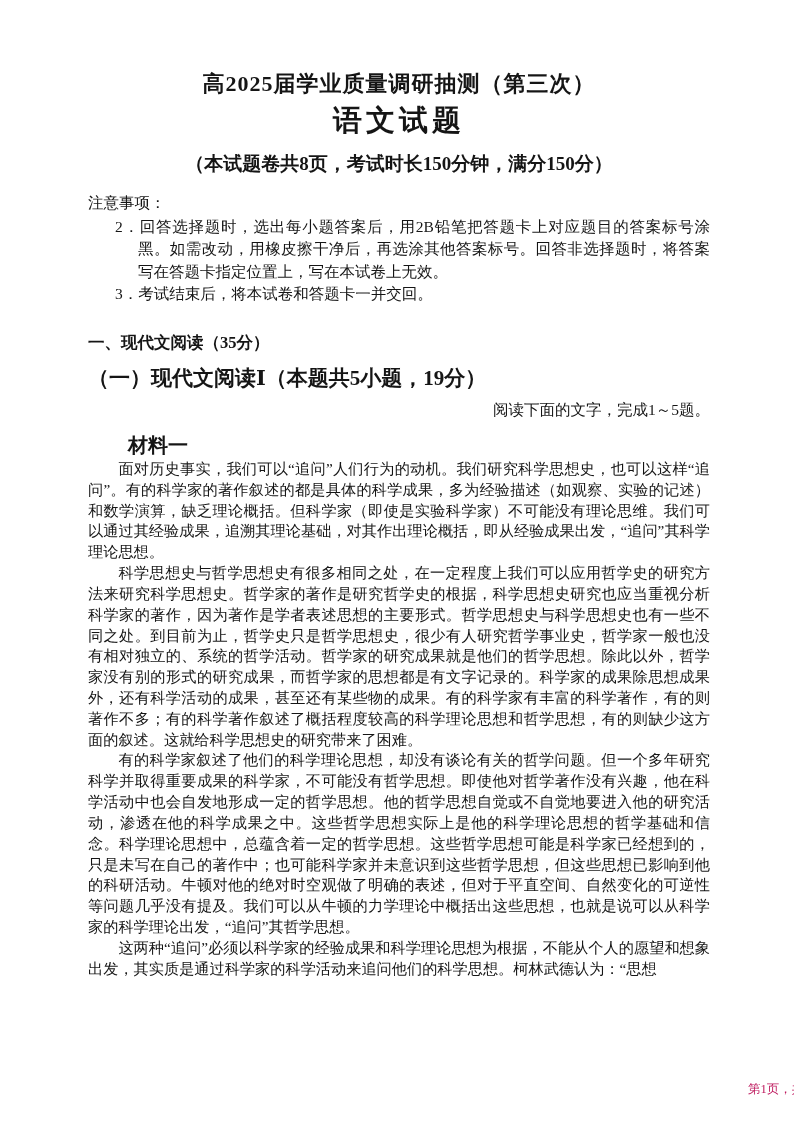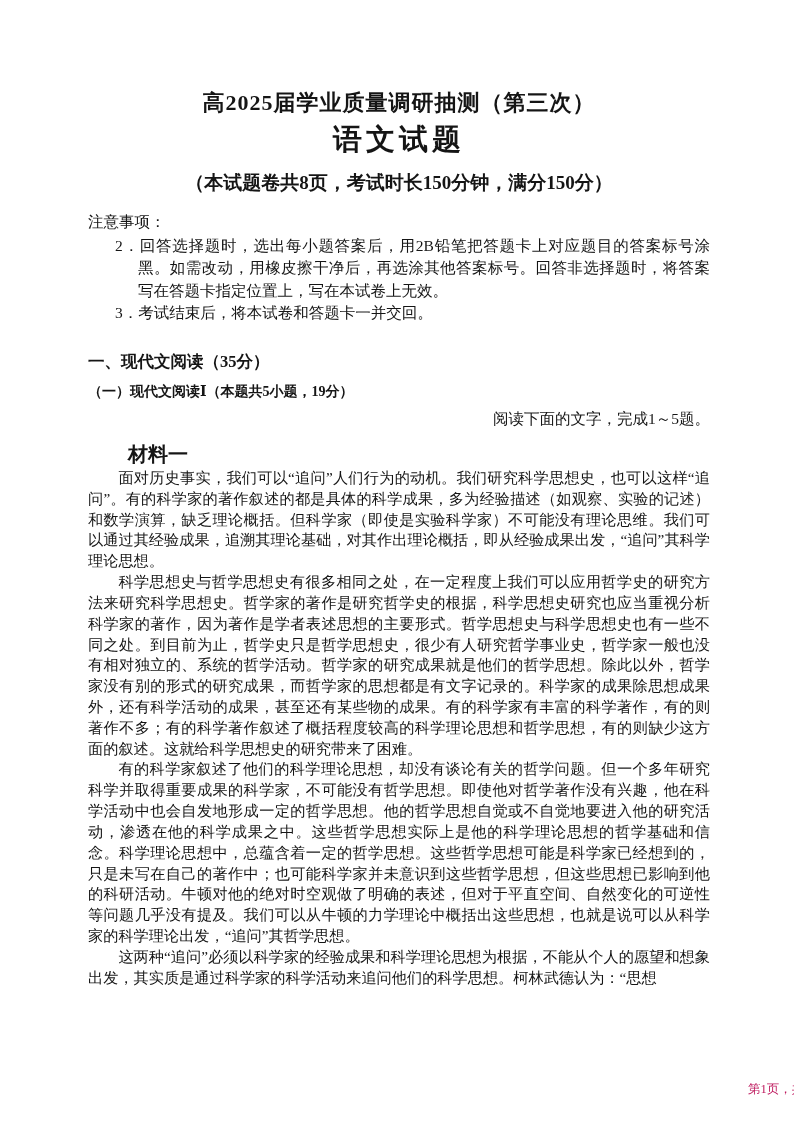--- a/index.html
+++ b/index.html
@@ -5,21 +5,21 @@
   * { margin: 0; padding: 0; box-sizing: border-box; }
   html, body { background: #ffffff; }
   .page {
     width: 794px;
     height: 1122px;
     margin: 0 auto;
     background: #ffffff;
     color: #151515;
     font-family: "Liberation Serif", "DejaVu Serif", serif;
     position: relative;
-    padding: 88px 84px 0 88px;
+    padding: 69px 84px 0 88px;
     overflow: hidden;
   }
   .exam-title {
     text-align: center;
     font-size: 22px;
     font-weight: bold;
     letter-spacing: 1px;
   }
   .subject-title {
     text-align: center;
@@ -45,21 +45,21 @@
     text-align: justify;
     padding-left: 50px;
     text-indent: -23px;
   }
   .section-heading {
     font-size: 16.5px;
     font-weight: bold;
     margin-top: 26px;
   }
   .section-subheading {
-    font-size: 14px;
+    font-size: 21px;
     font-weight: bold;
     margin-top: 10px;
   }
   .reading-instruction {
     font-size: 15.5px;
     margin-top: 8px;
     text-align: right;
   }
   .material-label {
     font-size: 20px;

